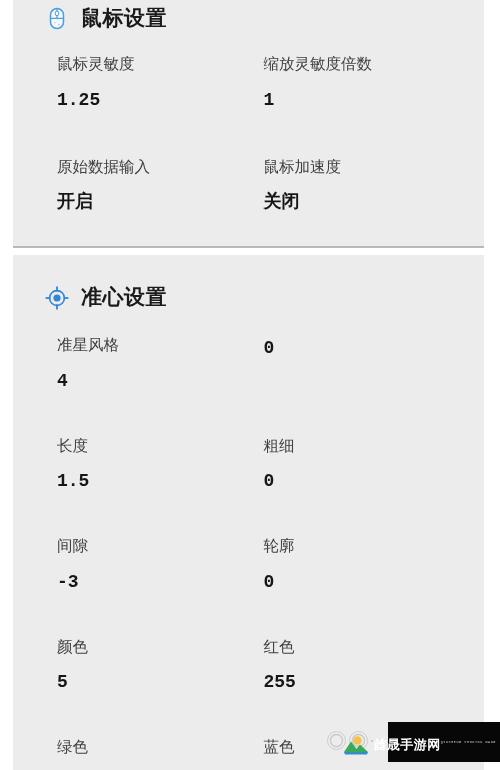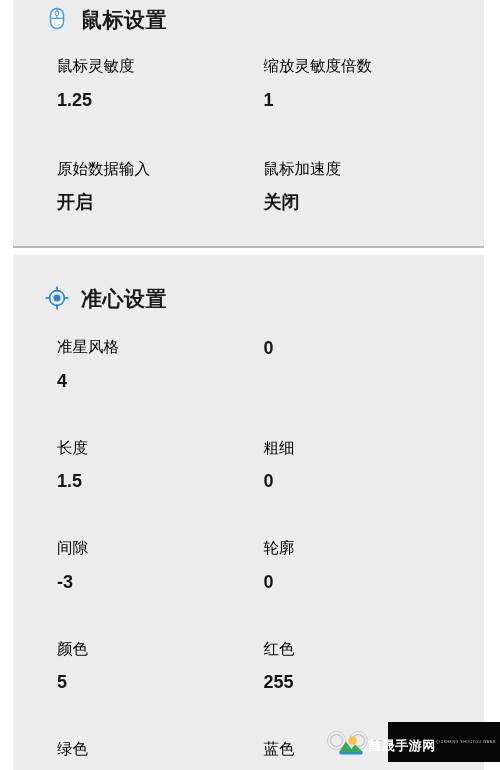--- a/index.html
+++ b/index.html
@@ -13,20 +13,21 @@
     font-family: "Liberation Sans", "DejaVu Sans", sans-serif;
     overflow: hidden;
     position: relative;
   }
   .page {
     position: relative;
     width: 500px;
     height: 770px;
     background: #ffffff;
     overflow: hidden;
+    font-family: Liberation Mono, monospace;
   }
 
   
   .card {
     position: absolute;
     left: 13px;
     width: 471px;
     background: #ececec;
     box-sizing: border-box;
     overflow: hidden;
@@ -72,21 +73,21 @@
   .field-row {
     display: flex;
     width: 100%;
   }
   .field {
     width: 50%;
     box-sizing: border-box;
   }
   .field-label {
     font-size: 15.5px;
-    color: #000000;
+    color: #404040;
     line-height: 1;
     margin-bottom: 17px;
     white-space: nowrap;
   }
   .field-value {
     font-size: 18px;
     font-weight: bold;
     color: #161616;
     line-height: 1;
     white-space: nowrap;

